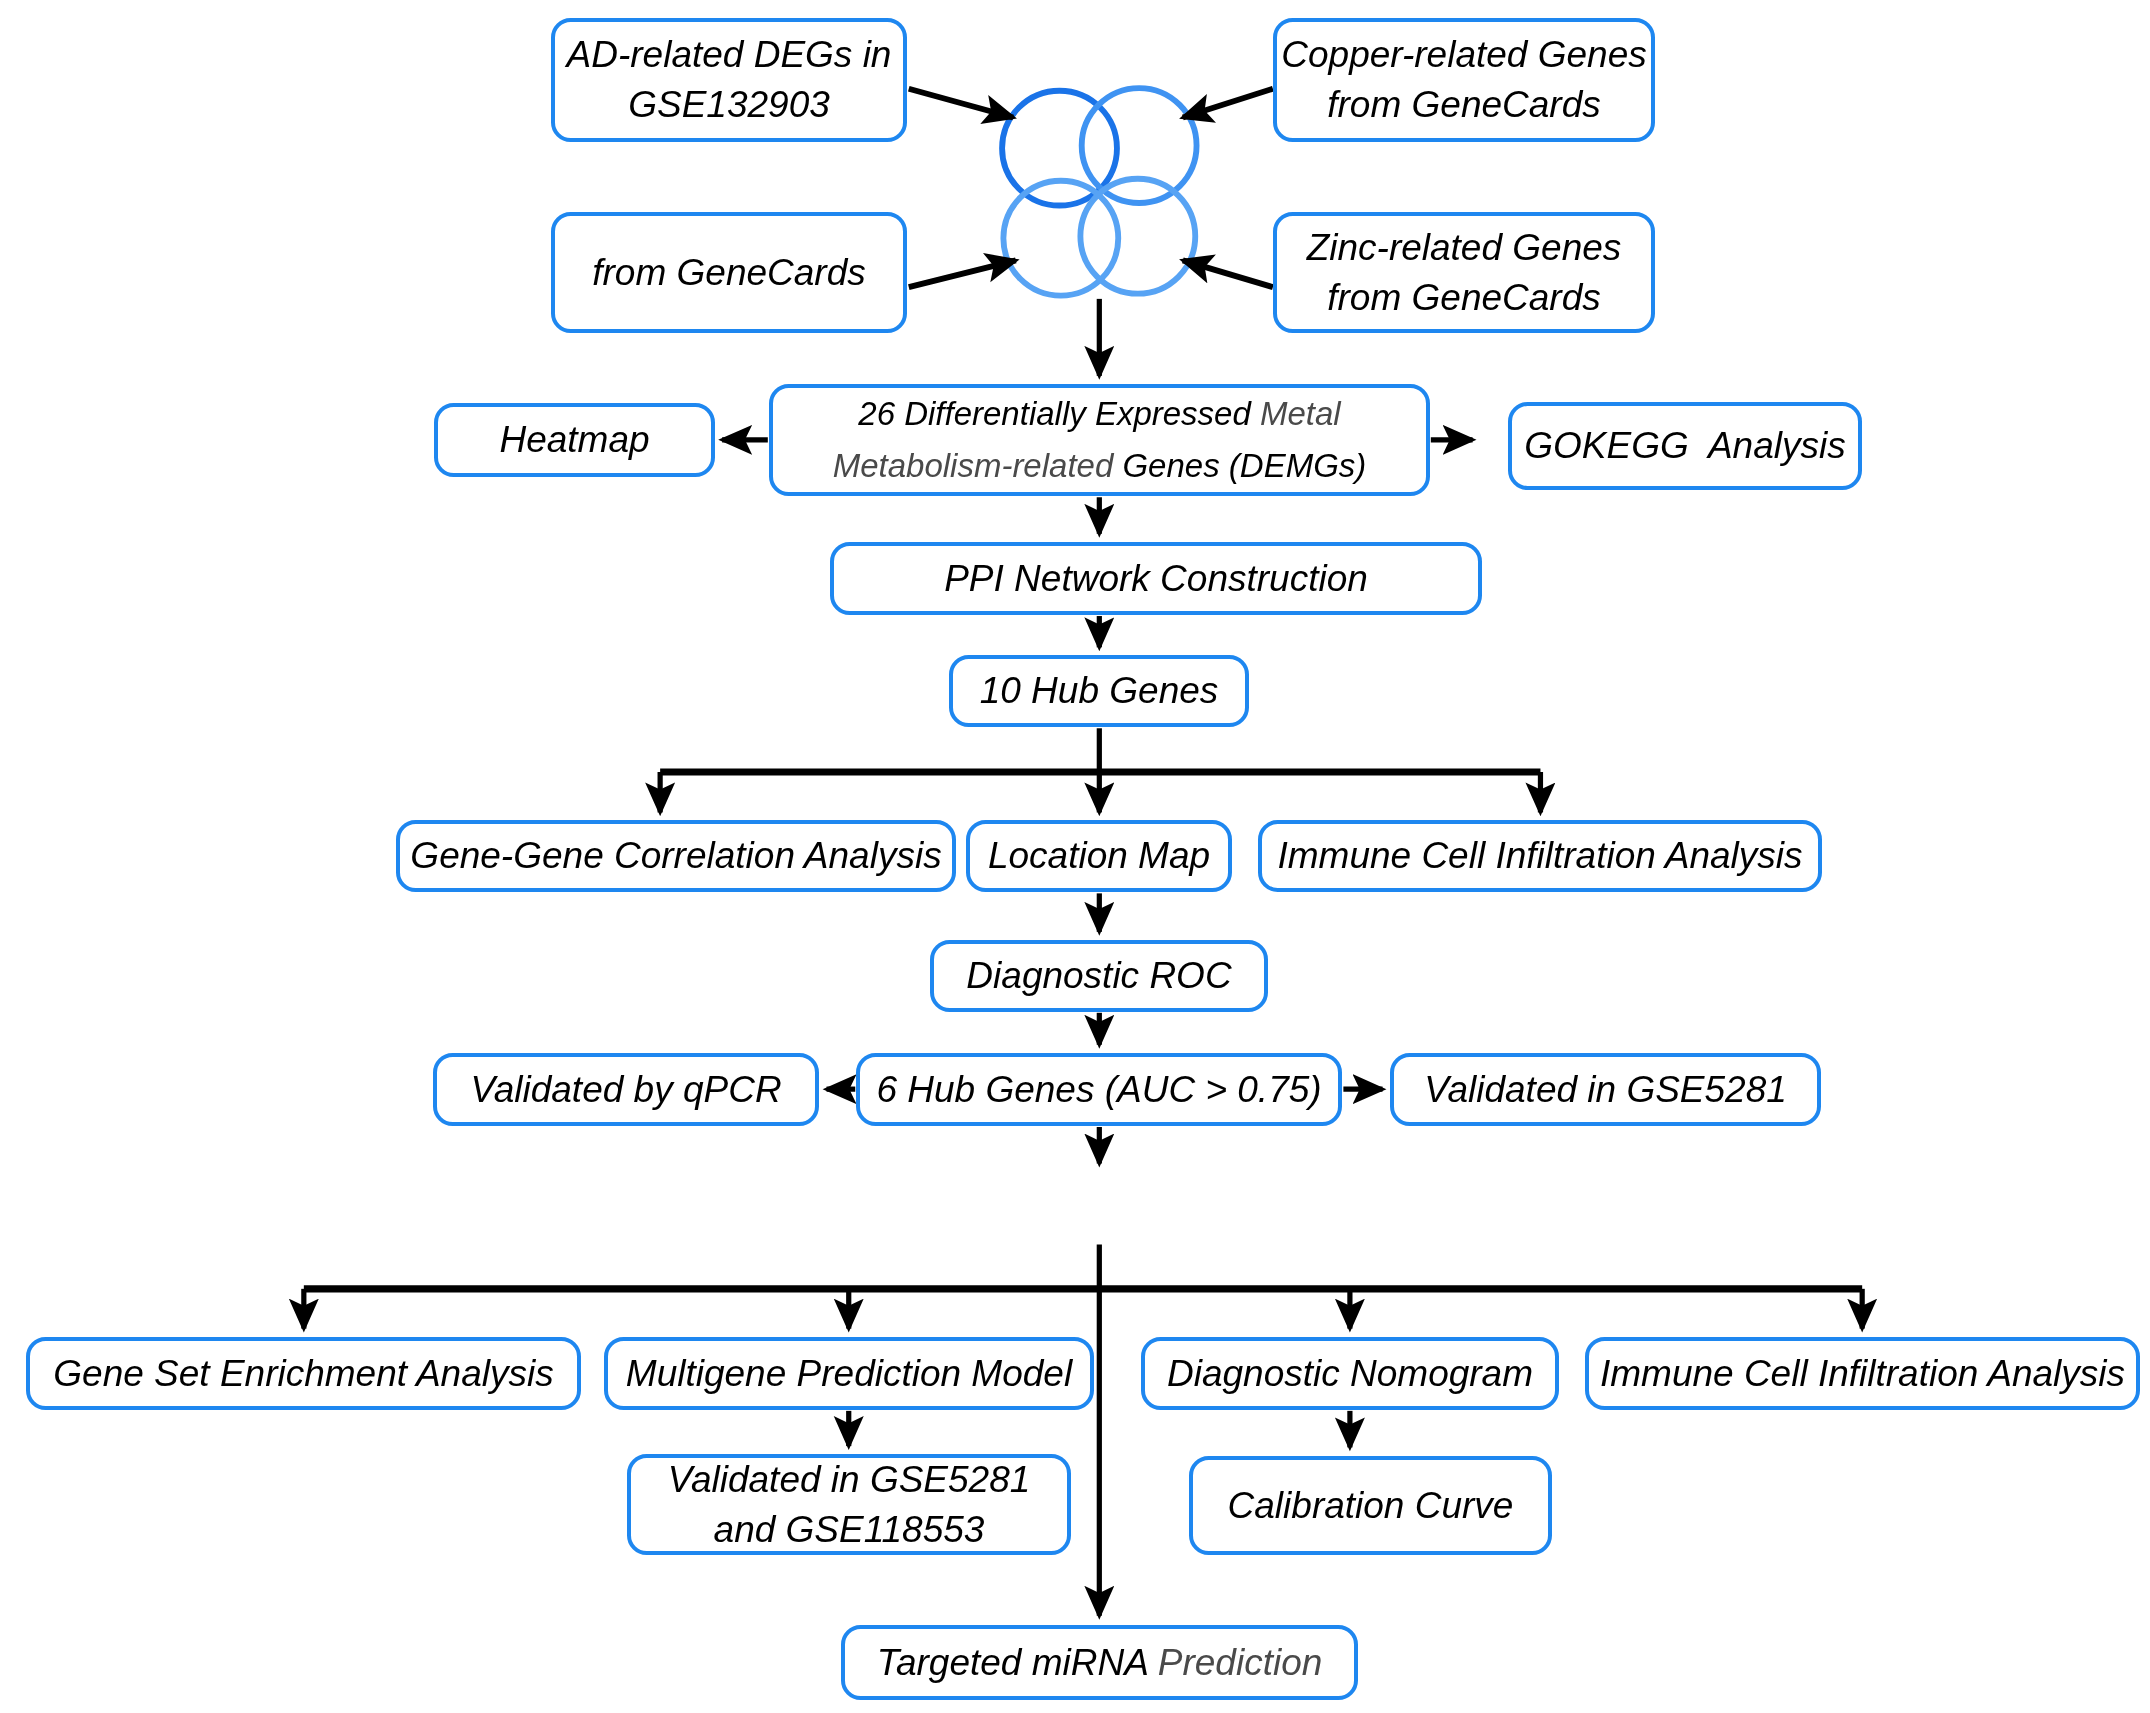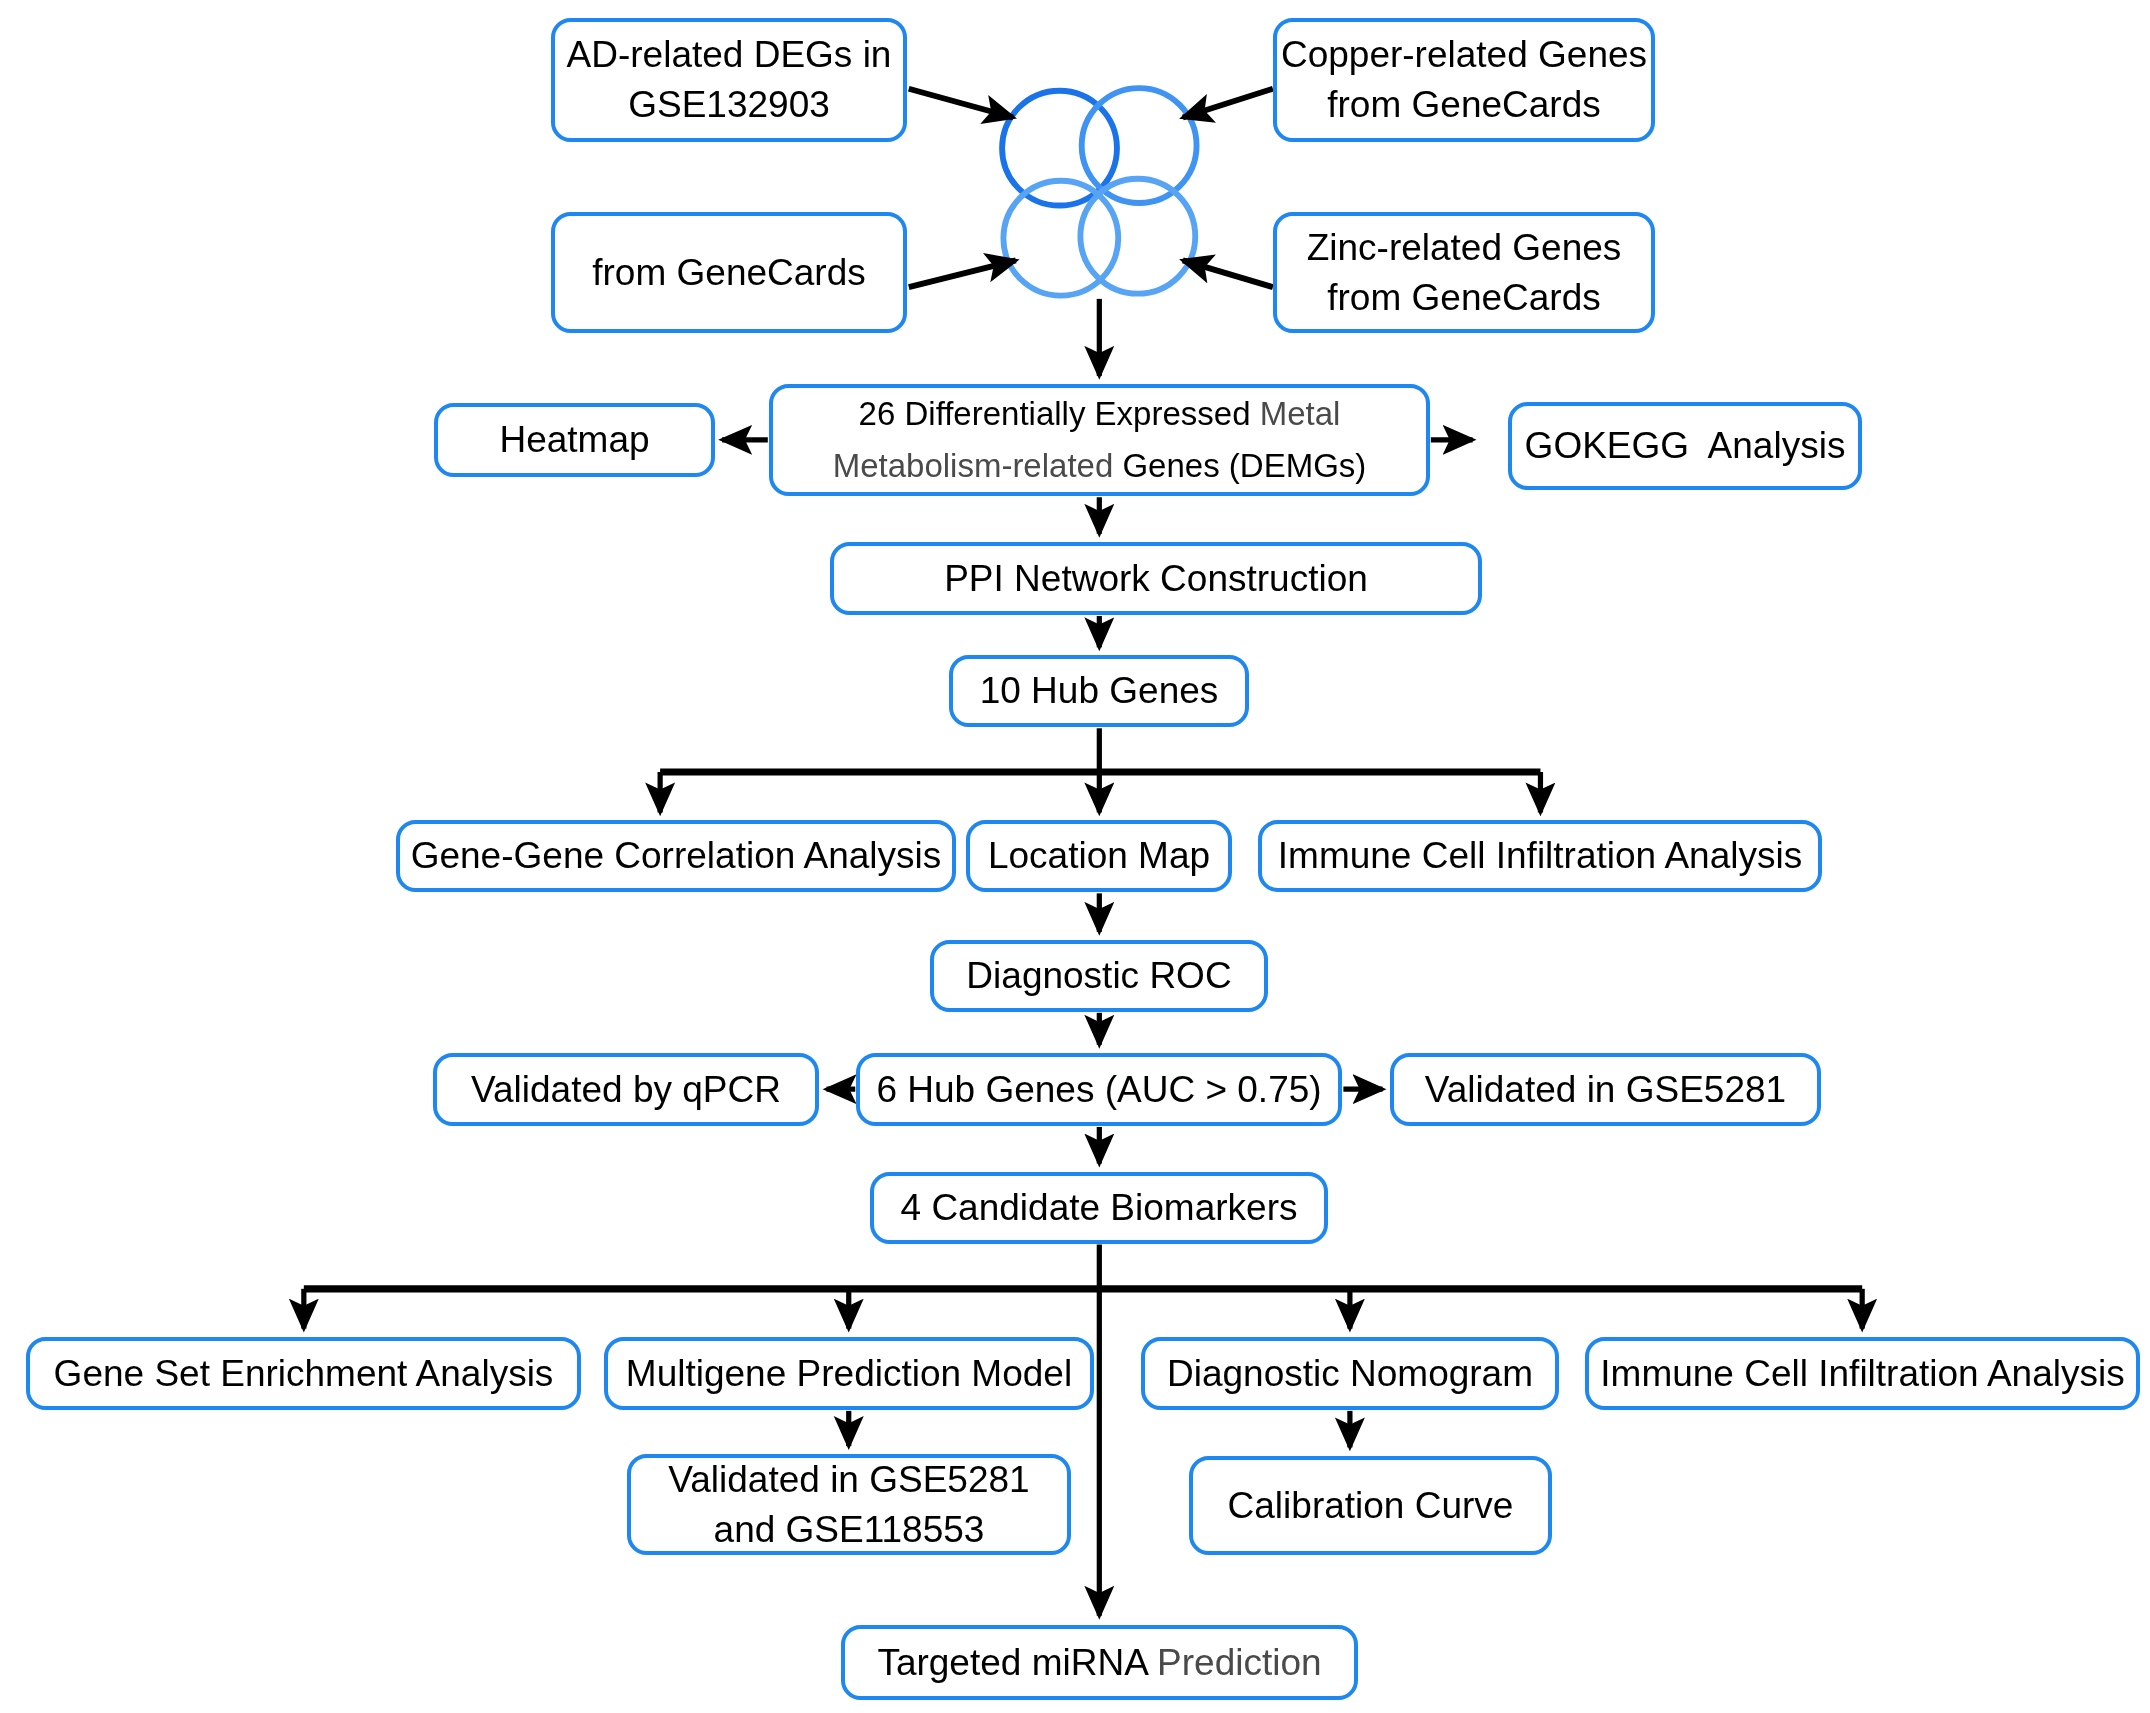--- a/index.html
+++ b/index.html
@@ -1,17 +1,17 @@
 <!DOCTYPE html>
 <html style="--accent: #1e87f0; --gray: #4a4a4a; --ink: #000000;font-size:10.4px"><head>
 <meta charset="utf-8">
 <style>
   html,body{margin:0;padding:0;background:#ffffff;}
   body{font-family:"Liberation Sans","DejaVu Sans",sans-serif;}
-  .canvas{position:relative;width:2151px;height:1713px;background:#ffffff;overflow:hidden;}
+  .canvas{position:relative;width:2151px;height:1713px;background:#ffffff;overflow:hidden;font-style:italic;}
   svg.connectors{position:absolute;left:0;top:0;width:2151px;height:1713px;display:block;}
   .node{
     position:absolute;box-sizing:border-box;
     border:4.6px solid var(--accent,#1e87f0);
     border-radius:19.6px;background:#ffffff;
     display:flex;flex-direction:column;align-items:center;justify-content:center;
     text-align:center;font-size:37px;color:var(--ink,#000000);
     line-height:50px;white-space:pre;
   }
   .node .ln{display:block;}
@@ -122,23 +122,20 @@
   </div>
   <div class="node" style="left:433px;top:1053px;width:386px;height:73px">
     <span class="ln">Validated by qPCR</span>
   </div>
   <div class="node" style="left:856px;top:1053px;width:486px;height:73px">
     <span class="ln">6 Hub Genes (AUC &gt; 0.75)</span>
   </div>
   <div class="node" style="left:1390px;top:1053px;width:431px;height:73px">
     <span class="ln">Validated in GSE5281</span>
   </div>
-  <div class="node" style="left:870px;top:1172px;width:458px;height:72px">
-    <span class="ln">4 Candidate Biomarkers</span>
-  </div>
 
   <div class="node" style="left:26px;top:1337px;width:555px;height:73px">
     <span class="ln">Gene Set Enrichment Analysis</span>
   </div>
   <div class="node" style="left:604px;top:1337px;width:490px;height:73px">
     <span class="ln">Multigene Prediction Model</span>
   </div>
   <div class="node" style="left:1141px;top:1337px;width:418px;height:73px">
     <span class="ln">Diagnostic Nomogram</span>
   </div>

